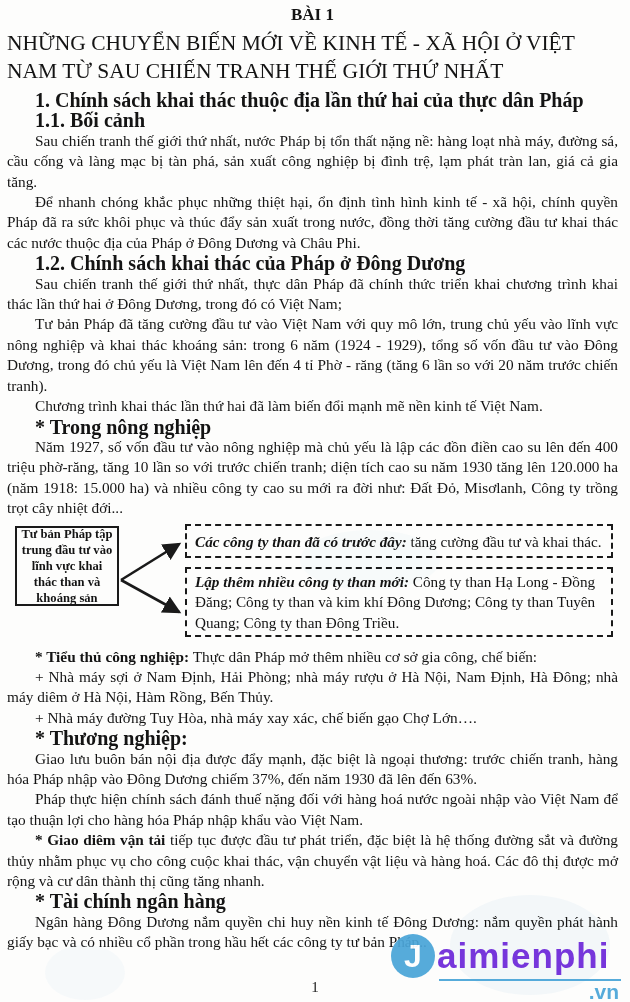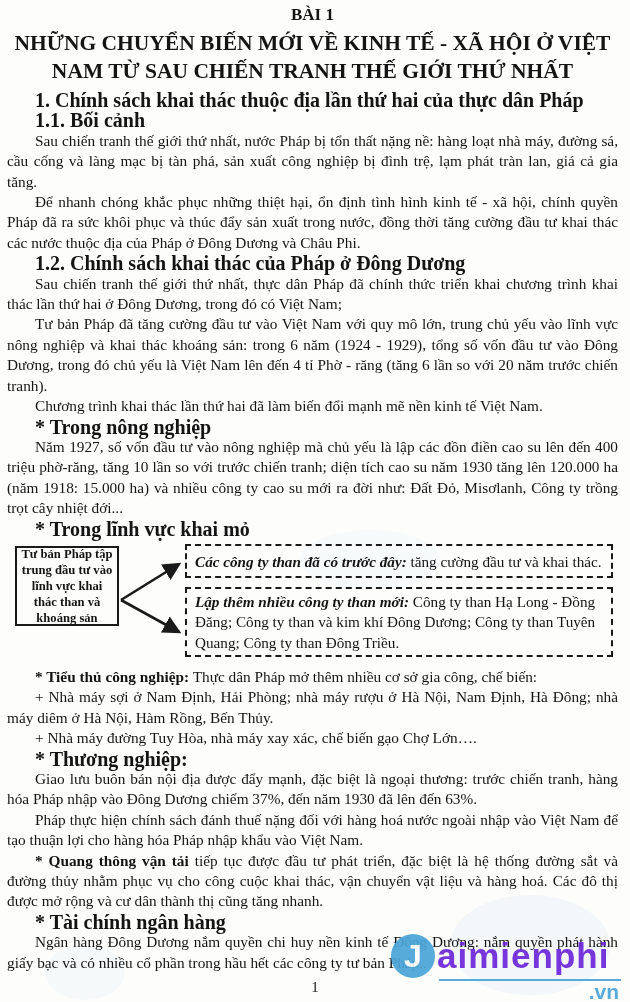--- a/index.html
+++ b/index.html
@@ -11,21 +11,21 @@
     overflow:hidden;
     position:relative;
   }
   .page{padding:3px 12px 0 7px;position:relative;}
 
   .lesson-label{
     text-align:center;font-weight:bold;font-size:17px;line-height:22px;
     margin:1px 0 3px 0;
   }
   .main-title{
-    text-align:center;font-weight:bold;font-size:21.5px;line-height:28px;
+    font-weight:normal;font-size:21.5px;line-height:28px;
     margin:0 0 5px 0;letter-spacing:0;
   }
 
   p.h{
     font-weight:bold;margin:0;padding-left:28px;
     font-size:20px;line-height:20.4px;
   }
   p.p{
     margin:0;text-indent:28px;text-align:justify;
     font-size:15.3px;line-height:20.4px;
@@ -103,21 +103,20 @@
   <p class="h">1. Chính sách khai thác thuộc địa lần thứ hai của thực dân Pháp</p>
   <p class="h">1.1. Bối cảnh</p>
   <p class="p">Sau chiến tranh thế giới thứ nhất, nước Pháp bị tổn thất nặng nề: hàng loạt nhà máy, đường sá, cầu cống và làng mạc bị tàn phá, sản xuất công nghiệp bị đình trệ, lạm phát tràn lan, giá cả gia tăng.</p>
   <p class="p">Để nhanh chóng khắc phục những thiệt hại, ổn định tình hình kinh tế - xã hội, chính quyền Pháp đã ra sức khôi phục và thúc đẩy sản xuất trong nước, đồng thời tăng cường đầu tư khai thác các nước thuộc địa của Pháp ở Đông Dương và Châu Phi.</p>
   <p class="h">1.2. Chính sách khai thác của Pháp ở Đông Dương</p>
   <p class="p">Sau chiến tranh thế giới thứ nhất, thực dân Pháp đã chính thức triển khai chương trình khai thác lần thứ hai ở Đông Dương, trong đó có Việt Nam;</p>
   <p class="p">Tư bản Pháp đã tăng cường đầu tư vào Việt Nam với quy mô lớn, trung chủ yếu vào lĩnh vực nông nghiệp và khai thác khoáng sản: trong 6 năm (1924 - 1929), tổng số vốn đầu tư vào Đông Dương, trong đó chủ yếu là Việt Nam lên đến 4 tỉ Phờ - răng (tăng 6 lần so với 20 năm trước chiến tranh).</p>
   <p class="p">Chương trình khai thác lần thứ hai đã làm biến đổi mạnh mẽ nền kinh tế Việt Nam.</p>
   <p class="h">* Trong nông nghiệp</p>
   <p class="p">Năm 1927, số vốn đầu tư vào nông nghiệp mà chủ yếu là lập các đồn điền cao su lên đến 400 triệu phờ-răng, tăng 10 lần so với trước chiến tranh; diện tích cao su năm 1930 tăng lên 120.000 ha (năm 1918: 15.000 ha) và nhiều công ty cao su mới ra đời như: Đất Đỏ, Misơlanh, Công ty trồng trọt cây nhiệt đới...</p>
-  <p class="h">* Trong lĩnh vực khai mỏ</p>
 
   <div class="diagram">
     <div class="src-box">Tư bản Pháp tập trung đầu tư vào lĩnh vực khai thác than và khoáng sản</div>
     <svg class="arrows" viewBox="0 0 66 114" xmlns="http://www.w3.org/2000/svg">
       <defs>
         <marker id="ah" markerWidth="8" markerHeight="8" refX="6" refY="3.5" orient="auto">
           <path d="M0,0 L7,3.5 L0,7 z" fill="#1a1a1a"></path>
         </marker>
       </defs>
       <line x1="2" y1="56" x2="60" y2="20" stroke="#1a1a1a" stroke-width="2.6" marker-end="url(#ah)"></line>
@@ -130,21 +129,21 @@
       <span class="dash-lead">Lập thêm nhiều công ty than mới:</span><span> Công ty than Hạ Long - Đồng Đăng; Công ty than và kim khí Đông Dương; Công ty than Tuyên Quang; Công ty than Đông Triều.</span>
     </div>
   </div>
 
   <p class="p"><span class="b">* Tiểu thủ công nghiệp:</span><span> Thực dân Pháp mở thêm nhiều cơ sở gia công, chế biến:</span></p>
   <p class="p">+ Nhà máy sợi ở Nam Định, Hải Phòng; nhà máy rượu ở Hà Nội, Nam Định, Hà Đông; nhà máy diêm ở Hà Nội, Hàm Rồng, Bến Thủy.</p>
   <p class="p">+ Nhà máy đường Tuy Hòa, nhà máy xay xác, chế biến gạo Chợ Lớn….</p>
   <p class="h">* Thương nghiệp:</p>
   <p class="p">Giao lưu buôn bán nội địa được đẩy mạnh, đặc biệt là ngoại thương: trước chiến tranh, hàng hóa Pháp nhập vào Đông Dương chiếm 37%, đến năm 1930 đã lên đến 63%.</p>
   <p class="p">Pháp thực hiện chính sách đánh thuế nặng đối với hàng hoá nước ngoài nhập vào Việt Nam để tạo thuận lợi cho hàng hóa Pháp nhập khẩu vào Việt Nam.</p>
-  <p class="p"><span class="b">* Quang thông vận tải</span><span> tiếp tục được đầu tư phát triển, đặc biệt là hệ thống đường sắt và đường thủy nhằm phục vụ cho công cuộc khai thác, vận chuyển vật liệu và hàng hoá. Các đô thị được mở rộng và cư dân thành thị cũng tăng nhanh.</span></p>
+  <p class="p"><span class="b">* Giao diêm vận tải</span><span> tiếp tục được đầu tư phát triển, đặc biệt là hệ thống đường sắt và đường thủy nhằm phục vụ cho công cuộc khai thác, vận chuyển vật liệu và hàng hoá. Các đô thị được mở rộng và cư dân thành thị cũng tăng nhanh.</span></p>
   <p class="h">* Tài chính ngân hàng</p>
   <p class="p">Ngân hàng Đông Dương nắm quyền chi huy nền kinh tế Đông Dương: nắm quyền phát hành giấy bạc và có nhiều cổ phần trong hầu hết các công ty tư bản Pháp..</p>
 
 </div>
 
 <div class="wm">
   <div class="wm-row">
     <div class="wm-circle">
         <span>J</span>
       </div>

